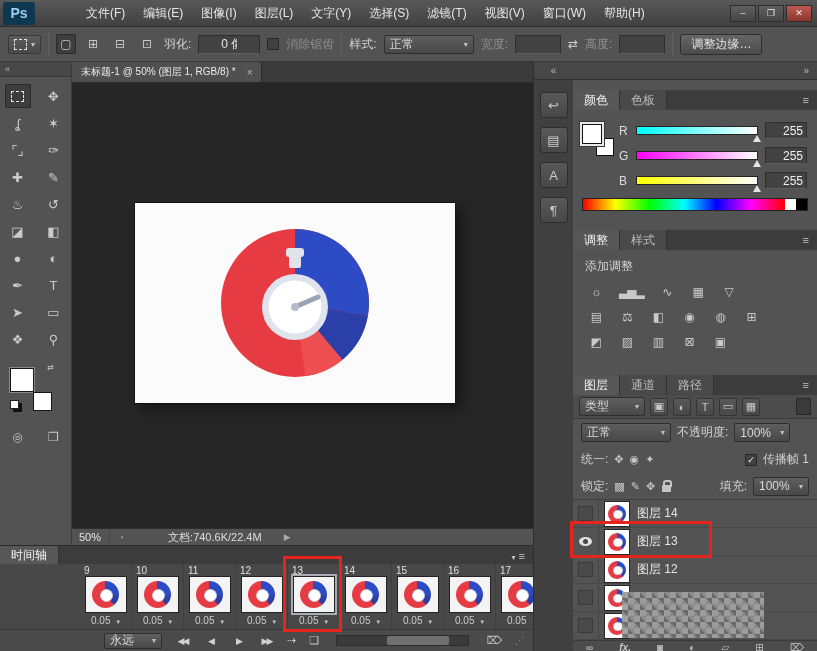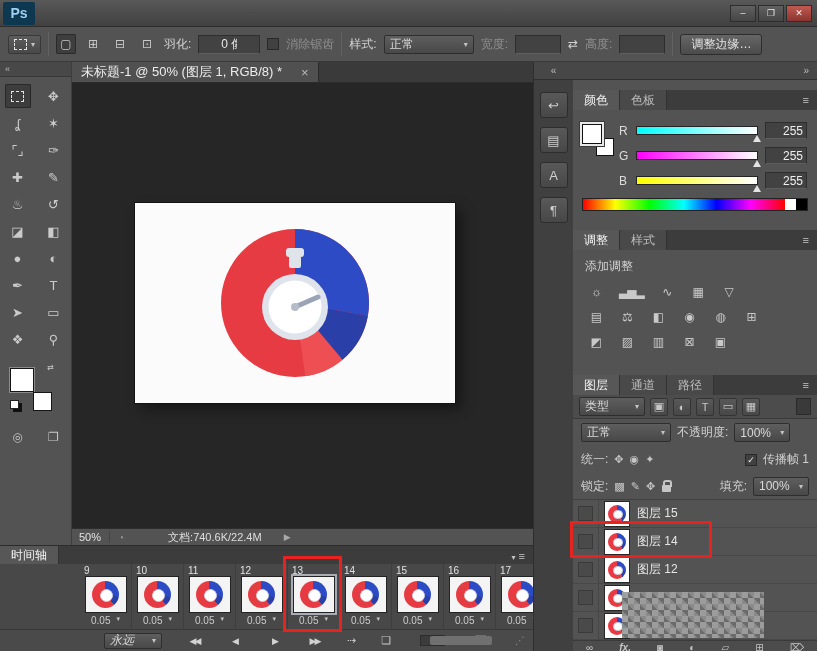--- a/index.html
+++ b/index.html
@@ -65,21 +65,21 @@
   .sw-reset { position:absolute; right:2px; top:-2px; font-size:8px; color:#c9c9c9; }
   .sw-default { position:absolute; left:0; bottom:2px; width:9px; height:9px; background:#fff;
     border:1px solid #222; box-shadow:3px 3px 0 0 #111; }
   .tb-bottom { display:flex; justify-content:center; gap:14px; margin-top:16px; }
   .tb-icon { width:22px; height:20px; display:flex; align-items:center; justify-content:center;
     color:#c7c7c7; font-size:12px; }
   
   .docarea { position:absolute; left:72px; top:62px; width:461px; height:483px; background:#3a3a3a; }
   .tabbar { height:21px; background:#3a3a3a; border-bottom:1px solid #2b2b2b; display:flex; }
   .doctab { background:#505050; border-right:1px solid #2b2b2b; padding:0 9px;
-    display:flex; align-items:center; gap:19px; font-size:13px; color:#ececec; }
+    display:flex; align-items:center; gap:11px; font-size:10px; color:#ececec; }
   .closex { color:#b9b9b9; }
   .canvas { position:relative; height:445px; background:#262626; overflow:hidden; }
   .artboard { position:absolute; left:63px; top:120px; width:320px; height:200px; background:#fbfbfb;
     box-shadow:0 0 0 1px #141414, 6px 6px 12px rgba(0,0,0,.45); }
   .watchsvg { position:absolute; left:80px; top:20px; }
   .statusbar { height:17px; background:#535353; border-top:1px solid #2e2e2e;
     display:flex; align-items:center; gap:8px; padding:0 7px; font-size:11px; }
   .zoomval { color:#e2e2e2; padding-right:8px; border-right:1px solid #444; }
   .statico { color:#9a9a9a; font-size:10px; }
   .docinfo { color:#dedede; margin-left:36px; }
@@ -162,23 +162,23 @@
   .tl-tabs { height:18px; background:#3c3c3c; display:flex; }
   .tl-tabs .ptab { line-height:18px; height:18px; }
   .tl-frames { height:66px; background:#484848; border-bottom:1px solid #393939;
     display:flex; padding-left:80px; overflow:hidden; }
   .frame { width:52px; flex:none; display:flex; flex-direction:column; align-items:center;
     border-right:1px solid #3e3e3e; }
   .fnum { align-self:flex-start; font-size:10px; color:#e2e2e2; height:11px; margin:1px 0 0 4px; }
   .fthumb { width:42px; height:37px; background:#f4f4f4; border:1px solid #232323;
     display:flex; align-items:center; justify-content:center; }
   .frame.selected .fthumb { box-shadow:0 0 0 2px #a8adb5; }
-  .fdelay { margin-top:2px; font-size:10px; color:#cccccc; display:flex; gap:6px; align-items:flex-start; }
+  .fdelay { margin-top:2px; font-size:10px; color:#cccccc; display:flex; gap:6px; align-items:flex-end; }
   .fdelay .tinyarrow { font-size:7px; }
-  .tl-controls { height:21px; display:flex; align-items:center; gap:25px; padding:0 8px;font-style:italic; }
+  .tl-controls { height:21px; display:flex; align-items:center; gap:13px; padding:0 8px; }
   .loopcombo { margin-left:96px; height:16px; }
   .tbtn { color:#d2d2d2; font-size:9px; min-width:15px; text-align:center; letter-spacing:-2px; }
   .xicon { color:#c6c6c6; font-size:11px; }
   .tl-scroll { flex:1; height:11px; background:#3b3b3b; border:1px solid #2d2d2d;
     position:relative; margin:0 4px; }
   .tl-thumb { position:absolute; left:38%; width:62px; top:0; bottom:0; background:#707070; border-radius:2px; }
   .grip { color:#8b8b8b; font-size:10px; }
   
   .watch-mini { border-radius:50%; position:relative; flex:none;
     background:conic-gradient(#2e4bc6 0deg 100deg, #2a3fa8 100deg 140deg, #e73b44 140deg 360deg); }
@@ -195,20 +195,32 @@
   .annot-frame { left:283px; top:556px; width:59px; height:76px; }
   .annot-layer { left:570px; top:521px; width:142px; height:37px; }
 </style>
 </head>
 <body>
 
 <div class="window">
 
   <div class="titlebar">
     <div class="pslogo">Ps</div>
+    <div class="menus">
+      <span class="menu">文件(F)</span>
+      <span class="menu">编辑(E)</span>
+      <span class="menu">图像(I)</span>
+      <span class="menu">图层(L)</span>
+      <span class="menu">文字(Y)</span>
+      <span class="menu">选择(S)</span>
+      <span class="menu">滤镜(T)</span>
+      <span class="menu">视图(V)</span>
+      <span class="menu">窗口(W)</span>
+      <span class="menu">帮助(H)</span>
+    </div>
     <div class="winbtns">
       <span class="winbtn">–</span>
       <span class="winbtn">❐</span>
       <span class="winbtn close">✕</span>
     </div>
   </div>
 
   <div class="optionsbar">
     <div class="toolpreset">
       <span class="dash"></span>
@@ -447,30 +459,30 @@
         </div>
       </div>
       <div class="lrows">
         <div class="lrow">
           <span class="lvis">
               <span class="well"></span>
             </span>
           <span class="lthumb">
               <span class="watch-mini wm18"></span>
             </span>
-          <span class="lname">图层 15</span>
+          <span class="lname">图层 14</span>
         </div>
         <div class="lrow">
           <span class="lvis">
-              <span class="well"></span>
+              <span class="eye"></span>
             </span>
           <span class="lthumb">
               <span class="watch-mini wm18"></span>
             </span>
-          <span class="lname">图层 14</span>
+          <span class="lname">图层 13</span>
         </div>
         <div class="lrow">
           <span class="lvis">
               <span class="well"></span>
             </span>
           <span class="lthumb">
               <span class="watch-mini wm18"></span>
             </span>
           <span class="lname">图层 12</span>
         </div>

